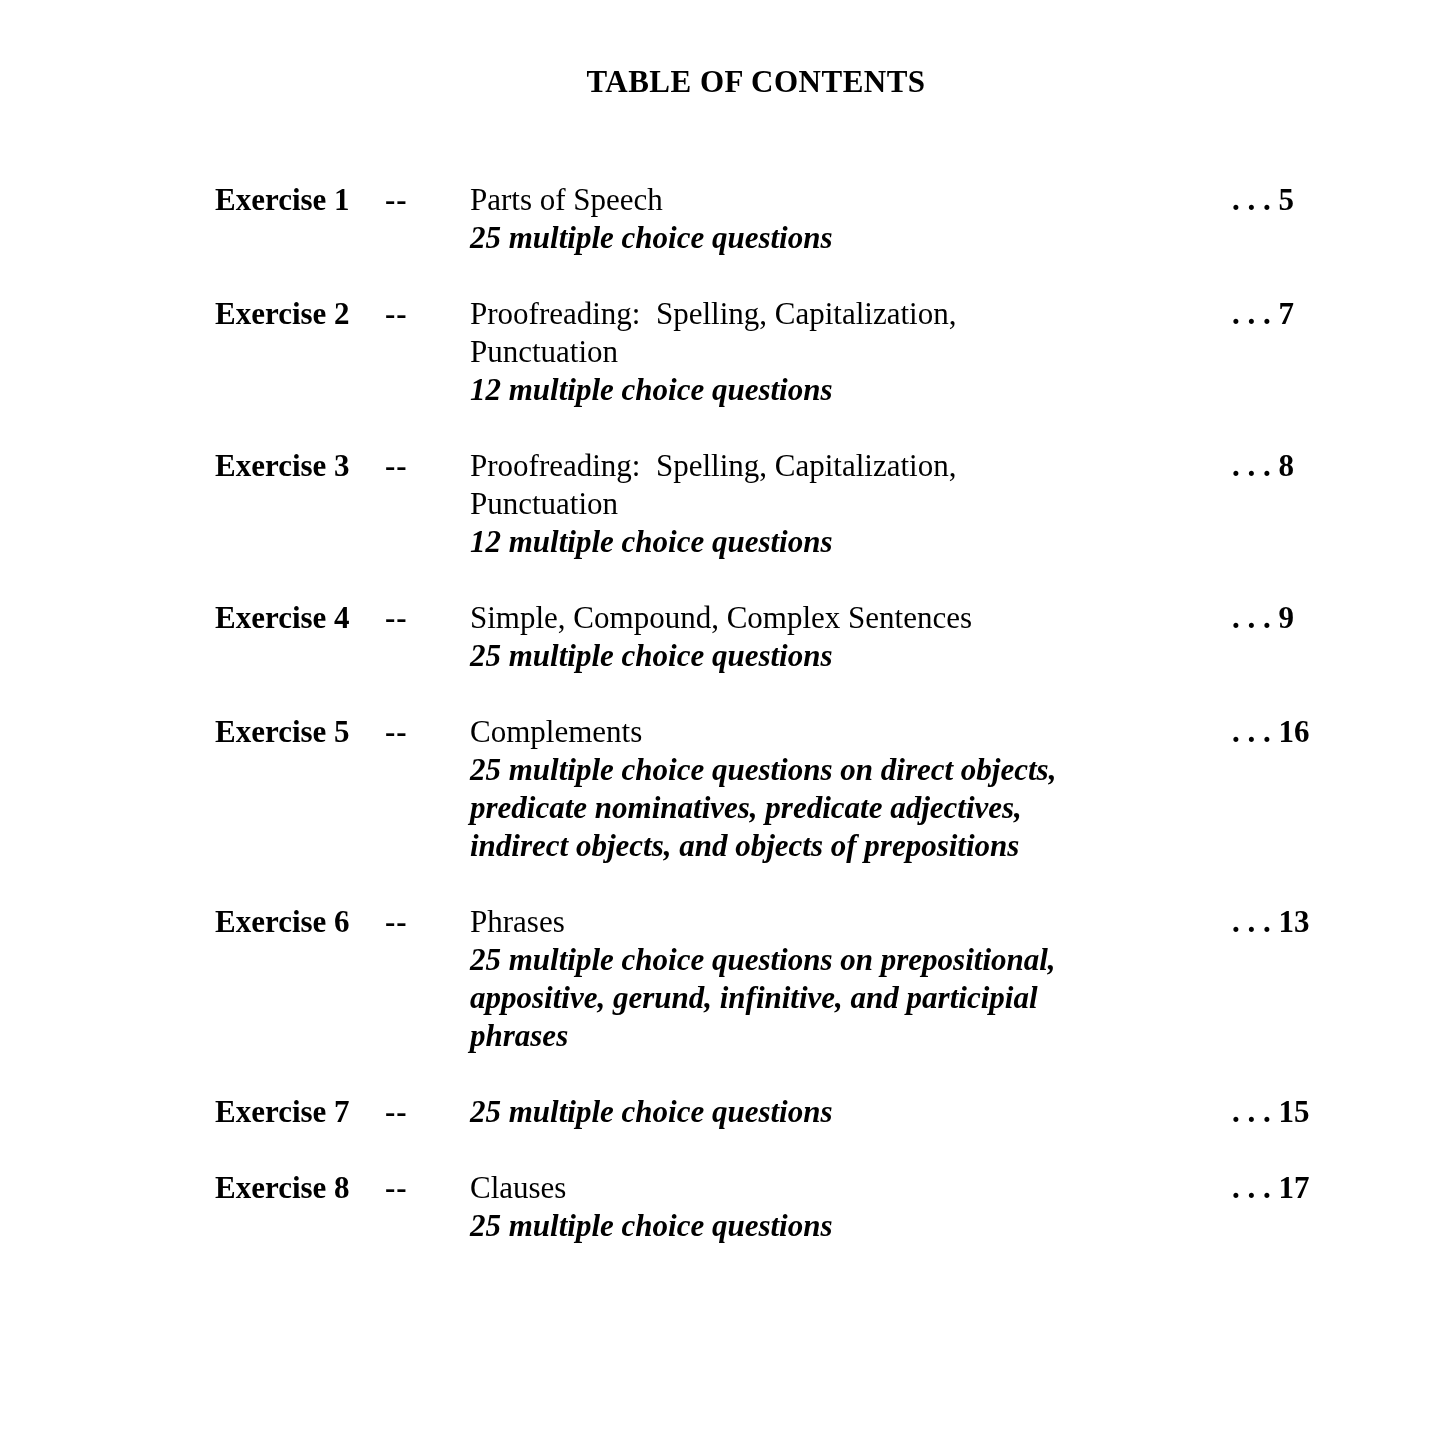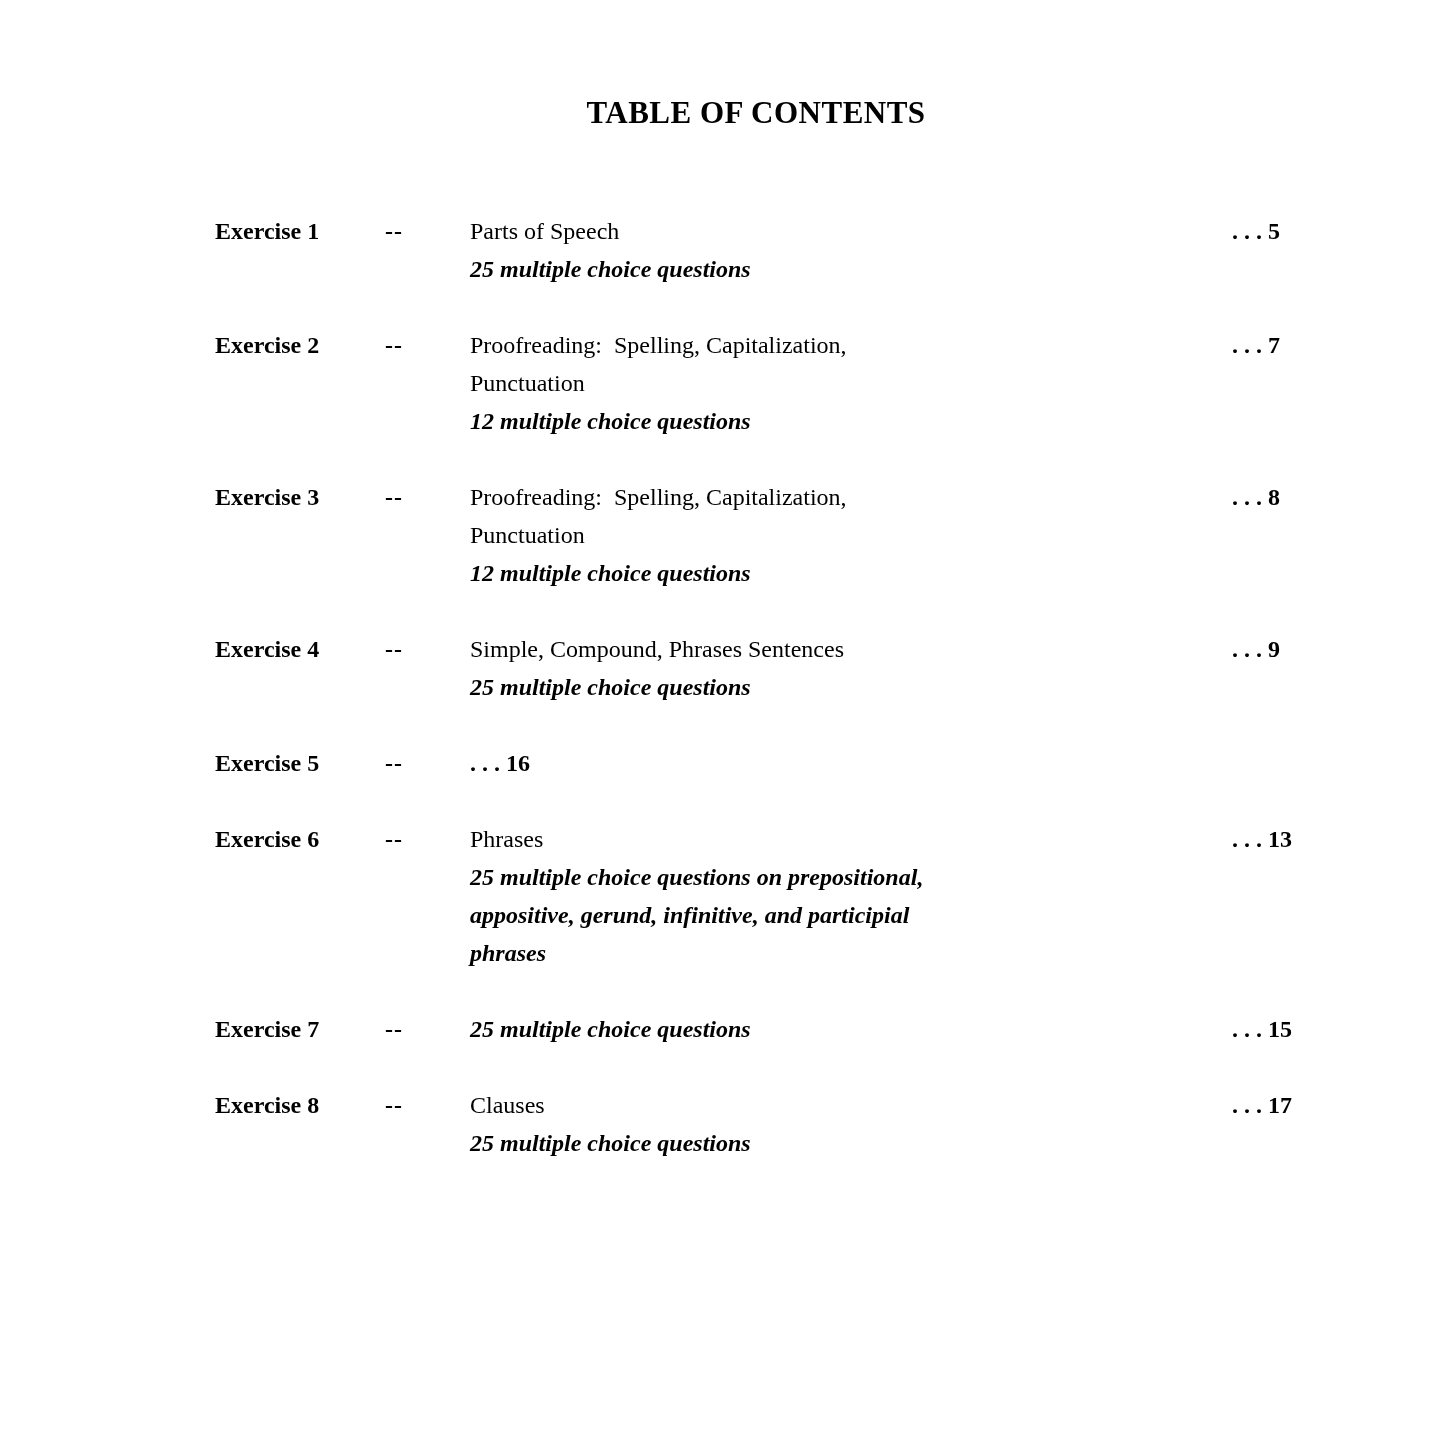--- a/index.html
+++ b/index.html
@@ -7,41 +7,40 @@
     width: 1445px;
     height: 1445px;
     background: #ffffff;
     color: #000000;
     font-family: "Liberation Serif", "DejaVu Serif", serif;
     font-weight: bold;
     overflow: hidden;
   }
   .page {
     padding-top: 63px;
-    margin-top: 31px;
   }
   .doc-title {
     text-align: center;
     font-size: 31px;
     line-height: 38px;
     font-weight: bold;
     letter-spacing: 0.5px;
     
     width: 1120px;
     margin: 0 auto 0 196px;
   }
   .entries {
     margin-top: 80px;
     margin-left: 215px;
     width: 1120px;
   }
   .toc-row {
     display: flex;
     align-items: flex-start;
-    font-size: 24px;
+    font-size: 31px;
     line-height: 38px;
     margin-bottom: 38px;
   }
   .col-label {
     width: 170px;
     flex: 0 0 170px;
     white-space: pre;
   }
   .col-dash {
     width: 85px;
@@ -104,29 +103,35 @@
 Punctuation</div>
         <div class="entry-desc">12 multiple choice questions</div>
       </div>
       <div class="col-page"><span>. . . </span><span>8</span></div>
     </div>
 
     <div class="toc-row">
       <div class="col-label">Exercise 4</div>
       <div class="col-dash">--</div>
       <div class="col-main">
-        <div class="entry-title">Simple, Compound, Phrases Sentences</div>
+        <div class="entry-title">Simple, Compound, Complex Sentences</div>
         <div class="entry-desc">25 multiple choice questions</div>
       </div>
       <div class="col-page"><span>. . . </span><span>9</span></div>
     </div>
 
     <div class="toc-row">
       <div class="col-label">Exercise 5</div>
       <div class="col-dash">--</div>
+      <div class="col-main">
+        <div class="entry-title">Complements</div>
+        <div class="entry-desc">25 multiple choice questions on direct objects,
+predicate nominatives, predicate adjectives,
+indirect objects, and objects of prepositions</div>
+      </div>
       <div class="col-page"><span>. . . </span><span>16</span></div>
     </div>
 
     <div class="toc-row">
       <div class="col-label">Exercise 6</div>
       <div class="col-dash">--</div>
       <div class="col-main">
         <div class="entry-title">Phrases</div>
         <div class="entry-desc">25 multiple choice questions on prepositional,
 appositive, gerund, infinitive, and participial

